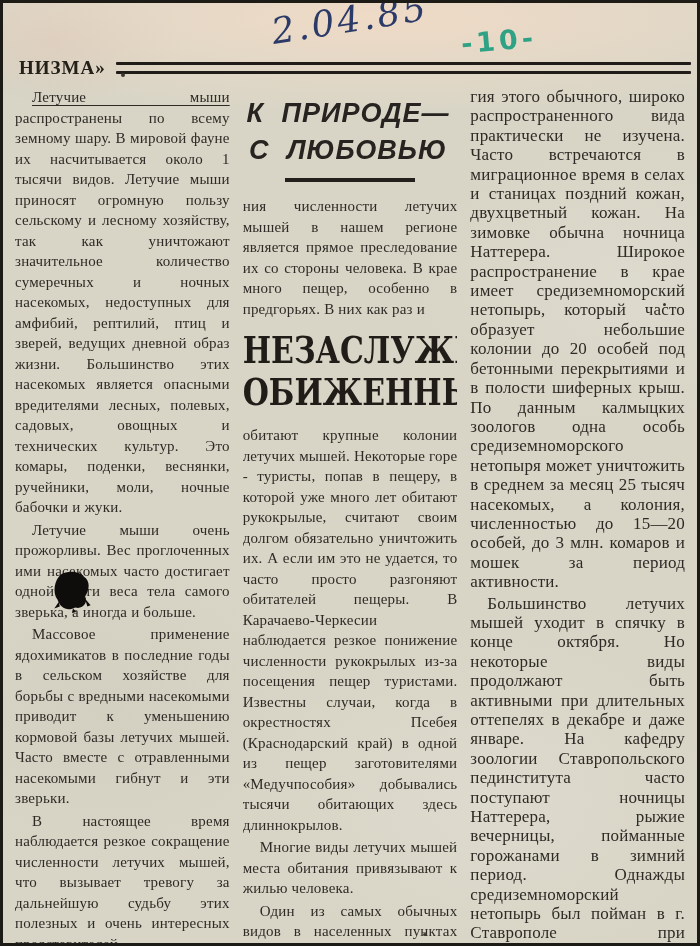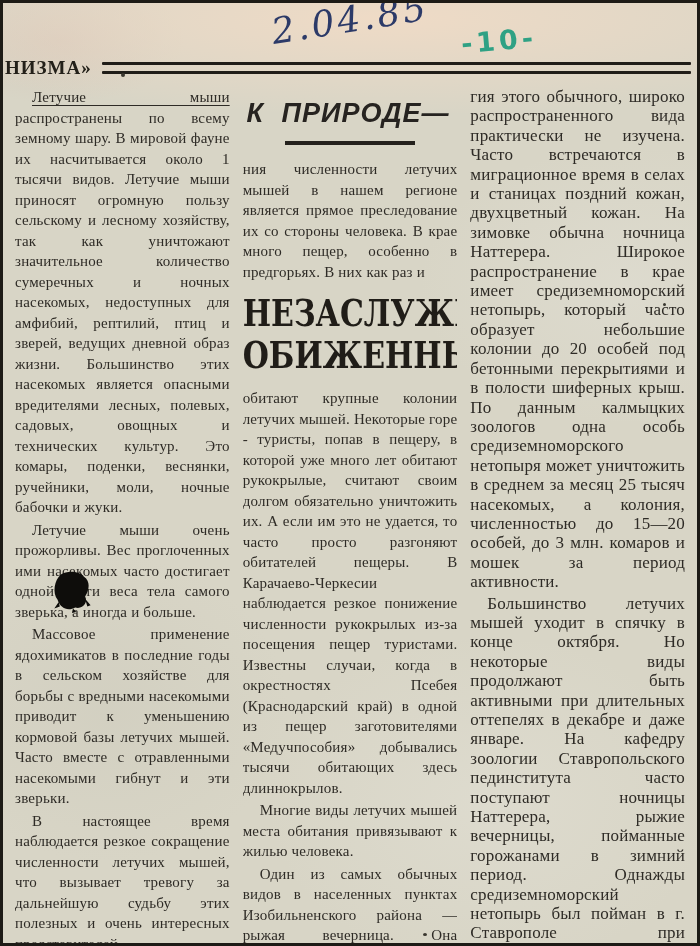--- a/index.html
+++ b/index.html
@@ -33,21 +33,21 @@
     font-size:27px;color:#2fa184;letter-spacing:4px;
     transform:rotate(-5deg);
   }
   
   .mast-row{
     position:absolute;left:0;top:54px;width:694px;
     display:flex;align-items:center;
   }
   .mast{
     font-family:"Liberation Serif", serif;font-weight:bold;
-    font-size:19px;letter-spacing:1px;color:#232019;padding-left:2px;
+    font-size:19px;letter-spacing:1px;color:#232019;padding-left:16px;
     white-space:nowrap;
   }
   .rules{flex:1;margin-left:10px;margin-right:6px;}
   .rule{height:3px;background:#201d18;border-radius:1px;}
   .rule + .rule{margin-top:6px;}
   
   .cols{
     position:absolute;left:0;top:84px;width:694px;height:856px;
     display:flex;padding:0 12px;box-sizing:border-box;gap:13px;
     overflow:hidden;
@@ -109,20 +109,21 @@
     <div class="col col1">
       <p class="ind"><span class="lead-underline">Летучие мыши</span><span> распространены по всему земному шару. В мировой фауне их насчитывается около 1 тысячи видов. Летучие мыши приносят огромную пользу сельскому и лесному хозяйству, так как уничтожают значительное количество сумеречных и ночных насекомых, недоступных для амфибий, рептилий, птиц и зверей, ведущих дневной образ жизни. Большинство этих насекомых является опасными вредителями лесных, полевых, садовых, овощных и технических культур. Это комары, поденки, веснянки, ручейники, моли, ночные бабочки и жуки.</span></p>
       <p class="ind">Летучие мыши очень прожорливы. Вес проглоченных ими насекомых часто достигает одной трети веса тела самого зверька, а иногда и больше.</p>
       <p class="ind">Массовое применение ядохимикатов в последние годы в сельском хозяйстве для борьбы с вредными насекомыми приводит к уменьшению кормовой базы летучих мышей. Часто вместе с отравленными насекомыми гибнут и эти зверьки.</p>
       <p class="ind">В настоящее время наблюдается резкое сокращение численности летучих мышей, что вызывает тревогу за дальнейшую судьбу этих полезных и очень интересных представителей млекопитающих. Из 20 видов летучих мышей, обитающих в нашем крае, 7 видов занесены в «Красную книгу РСФСР». Одной из причин уменьше-</p>
     </div>
 
     <div class="col col2">
       <div class="kicker">
         <div>К ПРИРОДЕ—</div>
+        <div>С ЛЮБОВЬЮ</div>
       </div>
       <div class="kicker-rule"></div>
       <p>ния численности летучих мышей в нашем регионе является прямое преследование их со стороны человека. В крае много пещер, особенно в предгорьях. В них как раз и</p>
       <div class="headline">
         <div>НЕЗАСЛУЖЕННО</div>
         <div>ОБИЖЕННЫЕ</div>
       </div>
       <p>обитают крупные колонии летучих мышей. Некоторые горе - туристы, попав в пещеру, в которой уже много лет обитают рукокрылые, считают своим долгом обязательно уничтожить их. А если им это не удается, то часто просто разгоняют обитателей пещеры. В Карачаево-Черкесии наблюдается резкое понижение численности рукокрылых из-за посещения пещер туристами. Известны случаи, когда в окрестностях Псебея (Краснодарский край) в одной из пещер заготовителями «Медучпособия» добывались тысячи обитающих здесь длиннокрылов.</p>
       <p class="ind">Многие виды летучих мышей места обитания привязывают к жилью человека.</p>
       <p class="ind">Один из самых обычных видов в населенных пунктах Изобильненского района — рыжая вечерница. Она встречается в постройках и изредка в дуплах деревьев. Следует заметить, что об этом зверьке мы мало что знаем. Биоло-</p>

